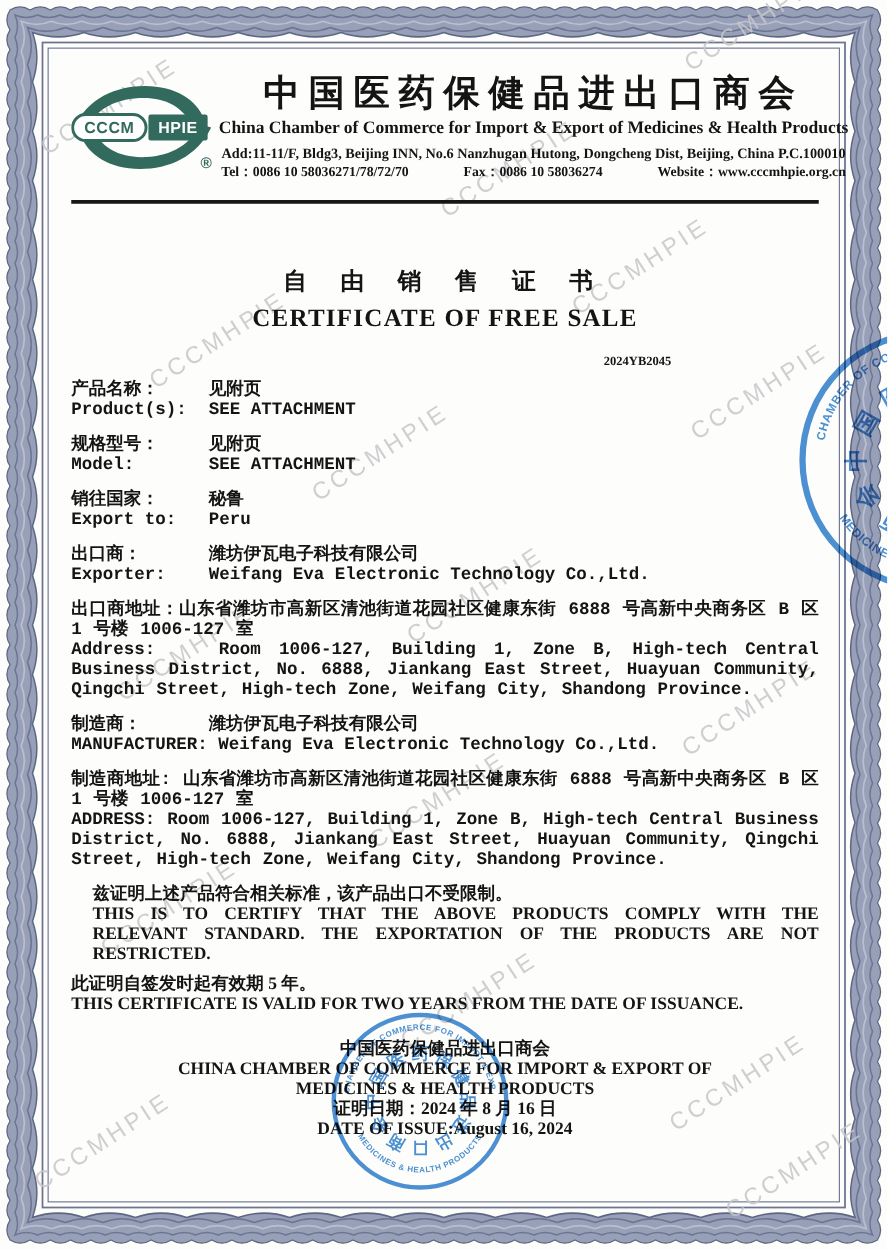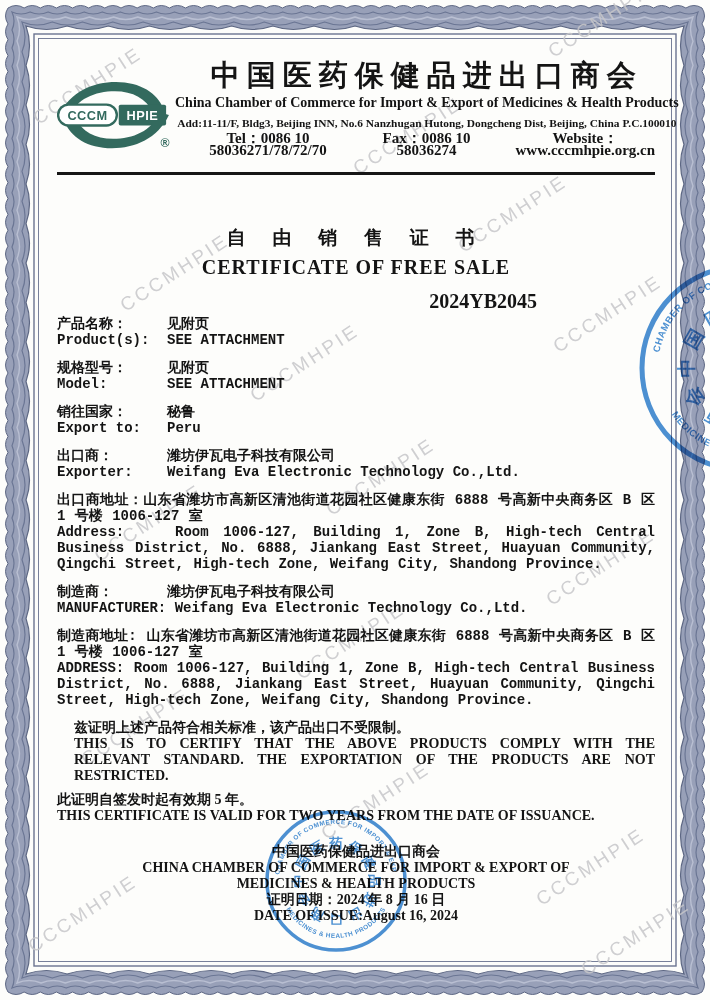--- a/index.html
+++ b/index.html
@@ -24,26 +24,26 @@
     position:absolute;left:57px;top:52px;width:598px;z-index:3;
     font-size:14px;font-weight:bold;line-height:16px;
   }
   
   .brand-row{display:flex;align-items:flex-end;}
   .logo-box{width:118px;flex:0 0 118px;margin-top:4px;}
   .brand-right{flex:1;text-align:center;}
   .title-cn{font-size:29px;line-height:30px;letter-spacing:7px;margin-top:8px;white-space:nowrap;}
   .title-en{font-size:14px;line-height:15px;margin-top:5px;white-space:nowrap;}
   .addr-line{font-size:11.4px;line-height:12px;margin-top:7px;white-space:nowrap;}
-  .tel-row{display:flex;justify-content:space-between;font-size:15px;line-height:12px;margin-top:3px;padding:0 2px;}
+  .tel-row{display:flex;justify-content:space-between;font-size:11px;line-height:12px;margin-top:3px;padding:0 2px;}
   .rule{height:3px;background:#161616;margin-top:16px;}
   
   .doc-title-cn{text-align:center;font-size:19px;line-height:20px;letter-spacing:11px;margin-top:53px;}
   .doc-title-en{text-align:center;font-size:20px;line-height:21px;letter-spacing:1px;margin-top:9px;}
-  .cert-no{text-align:right;padding-right:118px;font-size:20px;line-height:15px;margin-top:16px;}
+  .cert-no{text-align:right;padding-right:118px;font-size:10px;line-height:15px;margin-top:16px;}
   
   .fields{margin-top:7px;}
   .field{margin-bottom:12px;font-family:Liberation Mono, monospace;}
   .field p{margin:0;}
   .fl{display:inline-block;}
   .w110{width:110px;}
   .w118{width:118px;}
   .just{text-align:justify;word-spacing:1px;}
   .decl-en{text-align:justify;word-spacing:2.5px;}
   .decl{margin-top:12px;margin-left:17px;}

